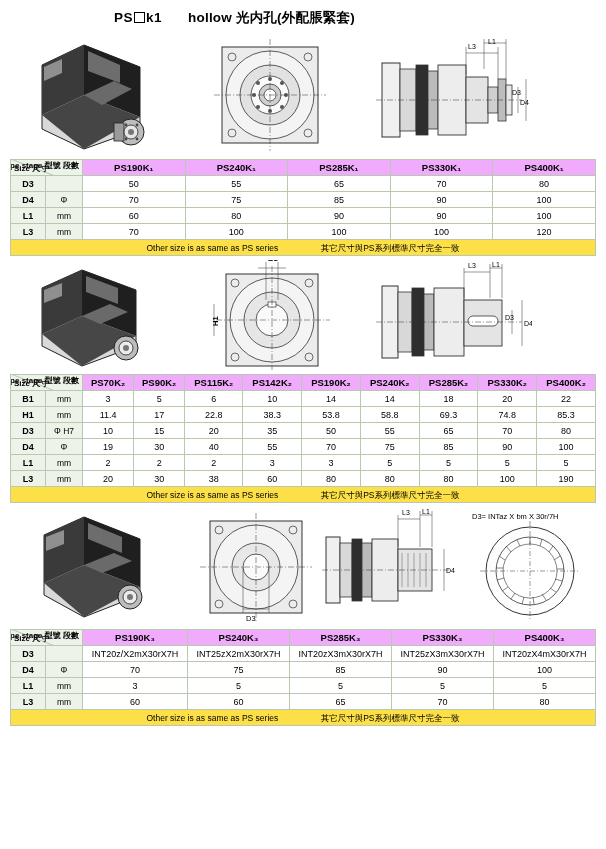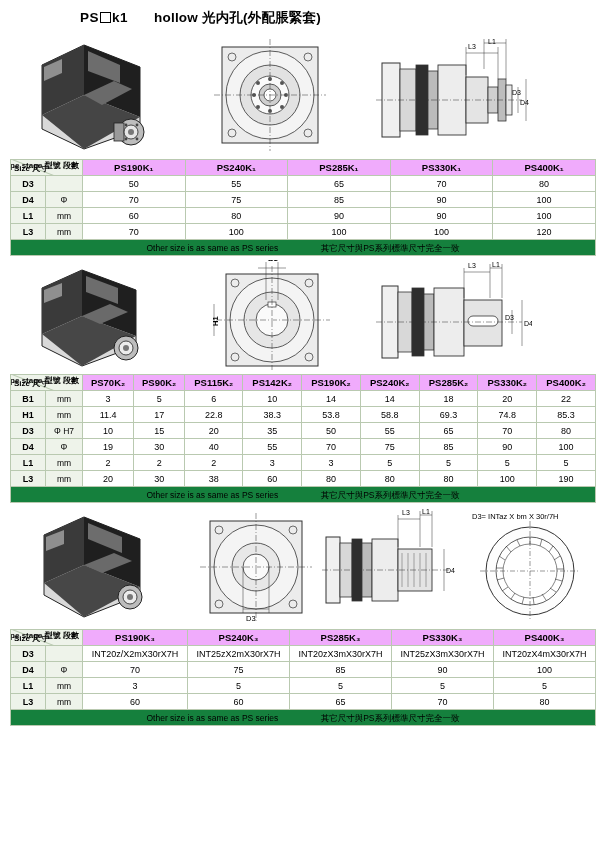--- a/index.html
+++ b/index.html
@@ -7,21 +7,21 @@
     width:606px;height:849px;background:#ffffff;
     font-family:"Liberation Sans", sans-serif;
     color:#000;
     -webkit-font-smoothing:none;
   }
   .page{position:relative;width:606px;height:849px;overflow:hidden;}
 
   
   .sec-title{
     font-size:13.5px;font-weight:bold;letter-spacing:0.2px;
-    padding-left:80px;
+    padding-left:114px;
   }
   .sec-title .code{letter-spacing:0.5px;}
   .sec-title .gap{display:inline-block;width:26px;}
   .box-glyph{
     display:inline-block;width:9px;height:9px;border:1.2px solid #000;
     vertical-align:middle;margin:0 1px 2px 1px;
   }
 
   
   .figband{position:relative;height:120px;}
@@ -52,21 +52,21 @@
     position:relative;width:70px;height:26px;padding:0;background:#eef3ea;
     overflow:hidden;
   }
   .cornercell .diag{
     position:absolute;left:-12px;top:-6px;width:115px;height:1px;background:#b9c9b0;
     transform:rotate(21deg);transform-origin:left center;
   }
   .cornercell .tr{position:absolute;right:3px;top:0px;font-size:8px;font-weight:bold;white-space:nowrap;}
   .cornercell .bl{position:absolute;left:3px;bottom:0px;font-size:8px;font-weight:bold;white-space:nowrap;}
   .note-row td{
-    text-align:left;padding-left:4px;font-size:8.5px;background:#15803d;border:1px solid #b9c9b0;
+    text-align:left;padding-left:4px;font-size:8.5px;background:#fde047;border:1px solid #b9c9b0;
   }
   .note-row .cn{padding-left:40px;}
 
   
   .fig{position:absolute;text-align:right;}
   svg{display:block;}
 </style>
 </head>
 <body>
 

